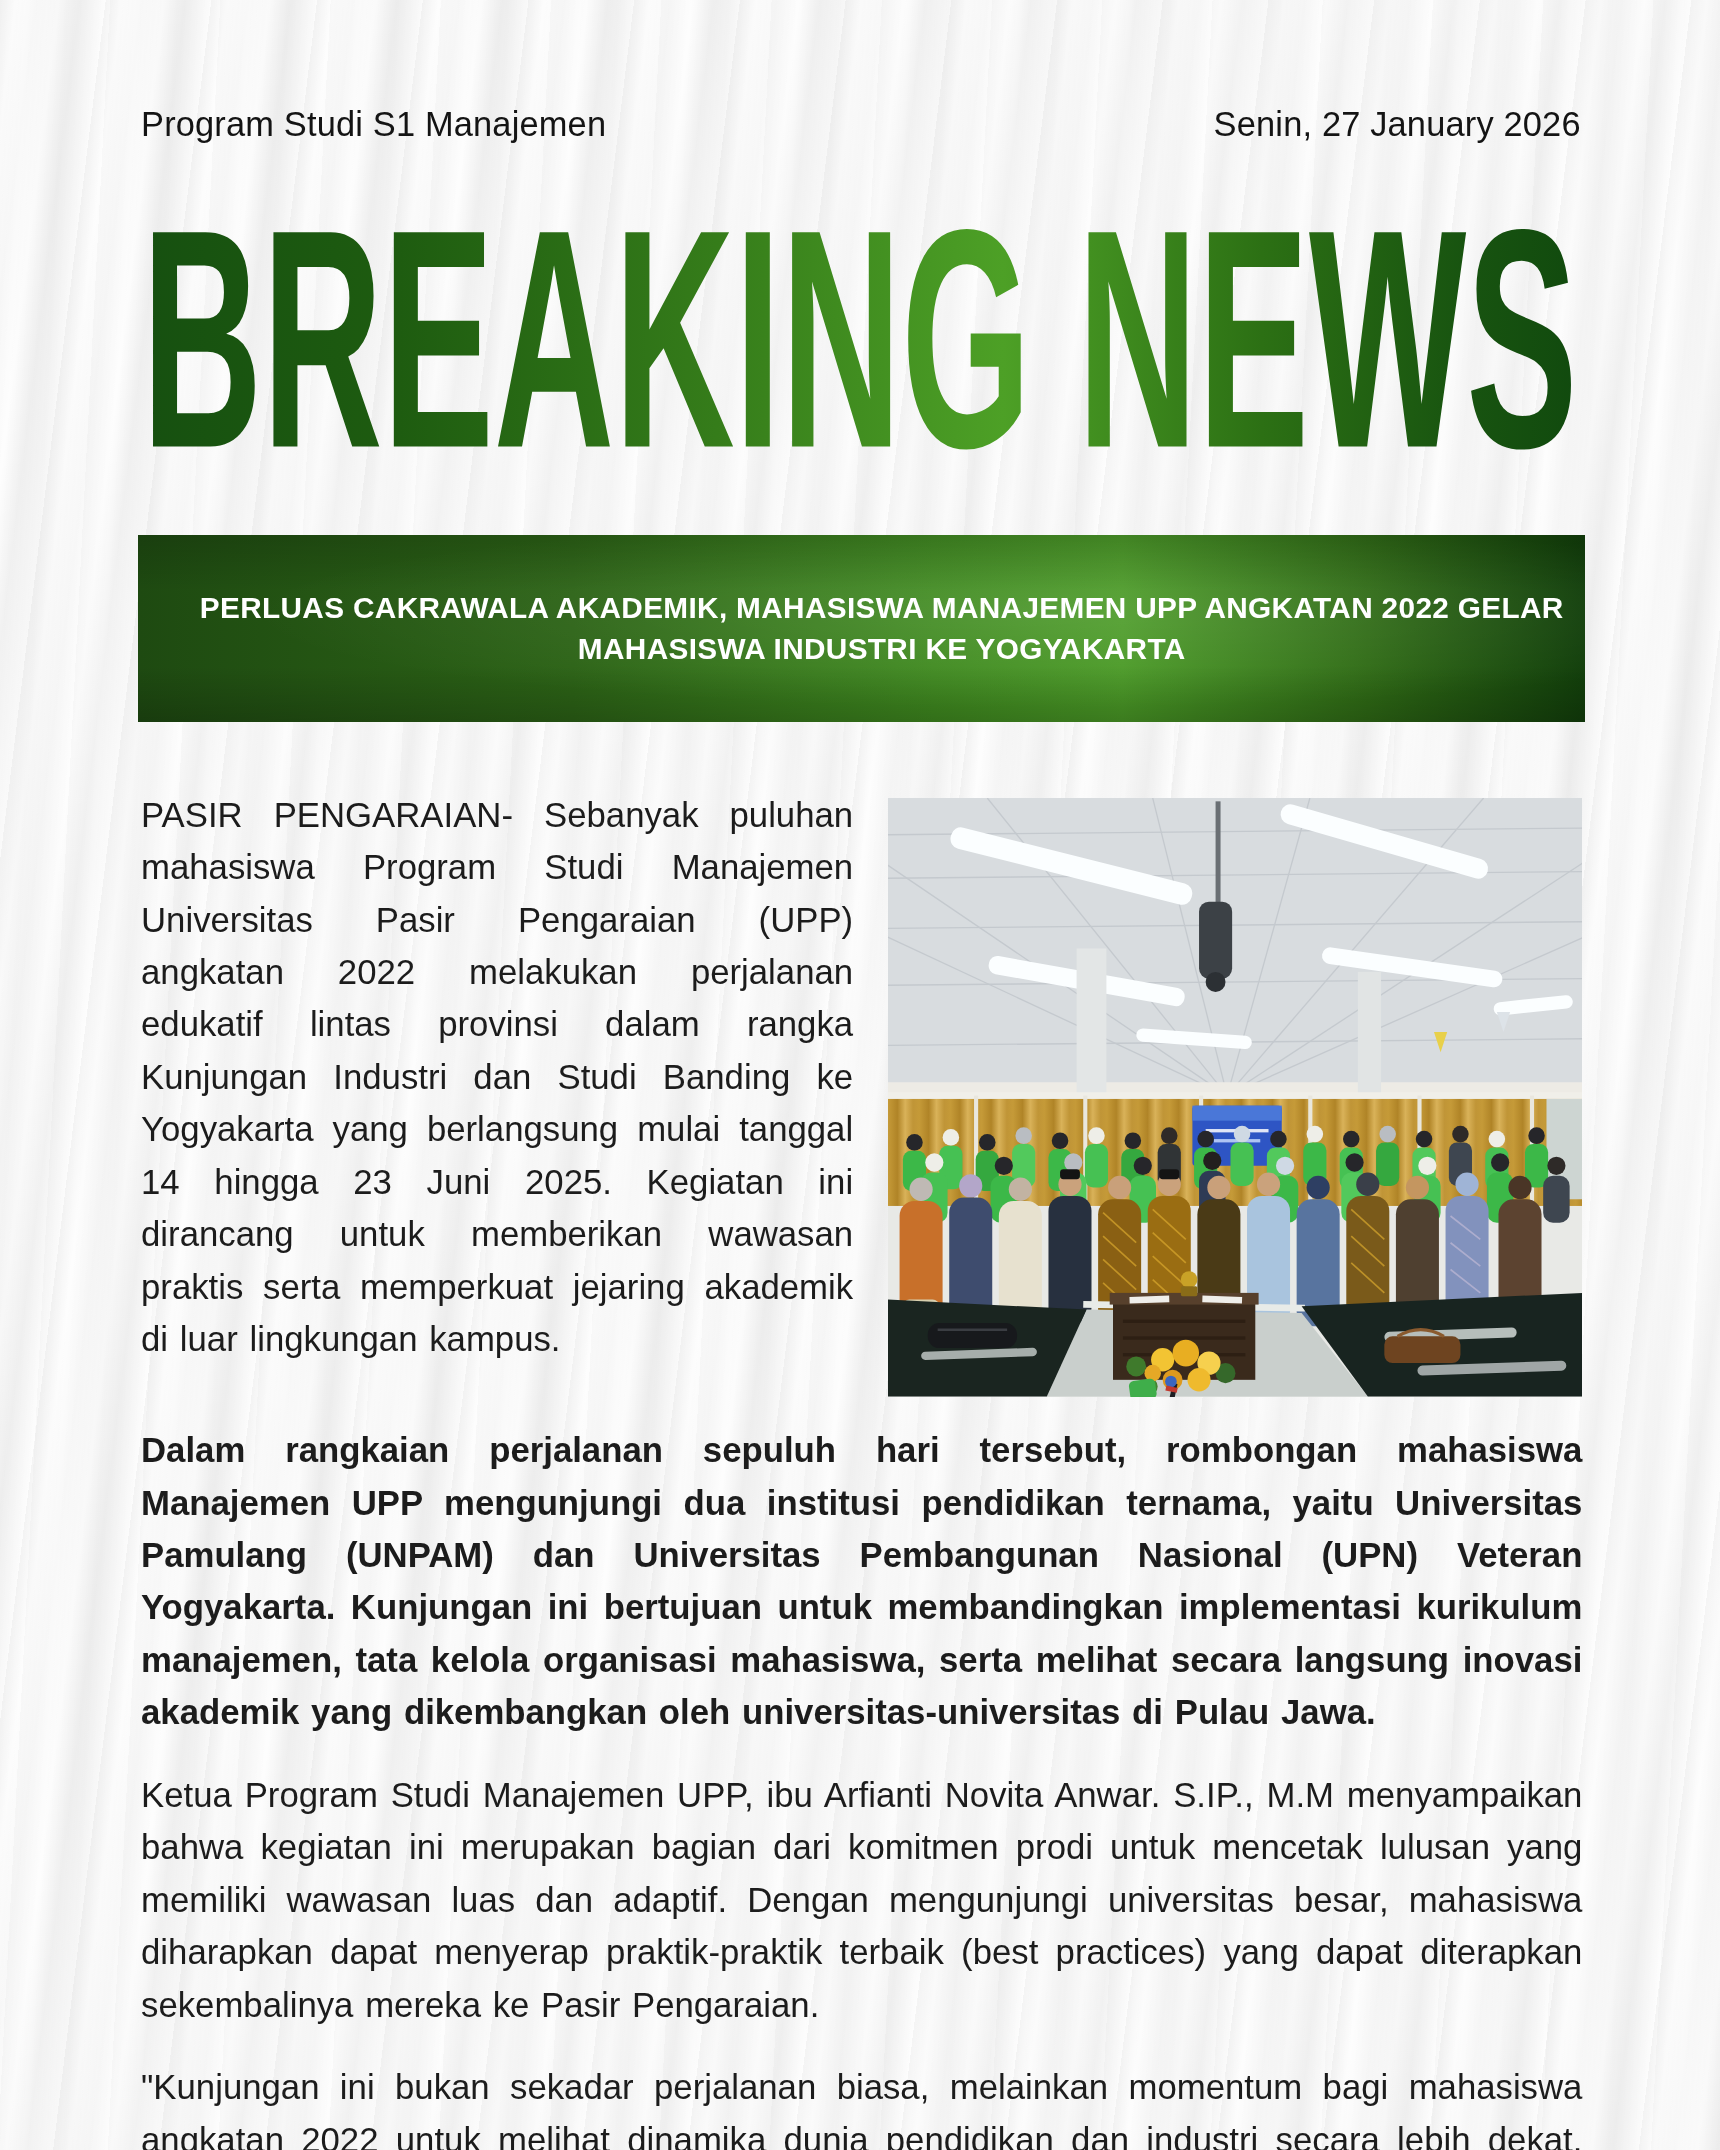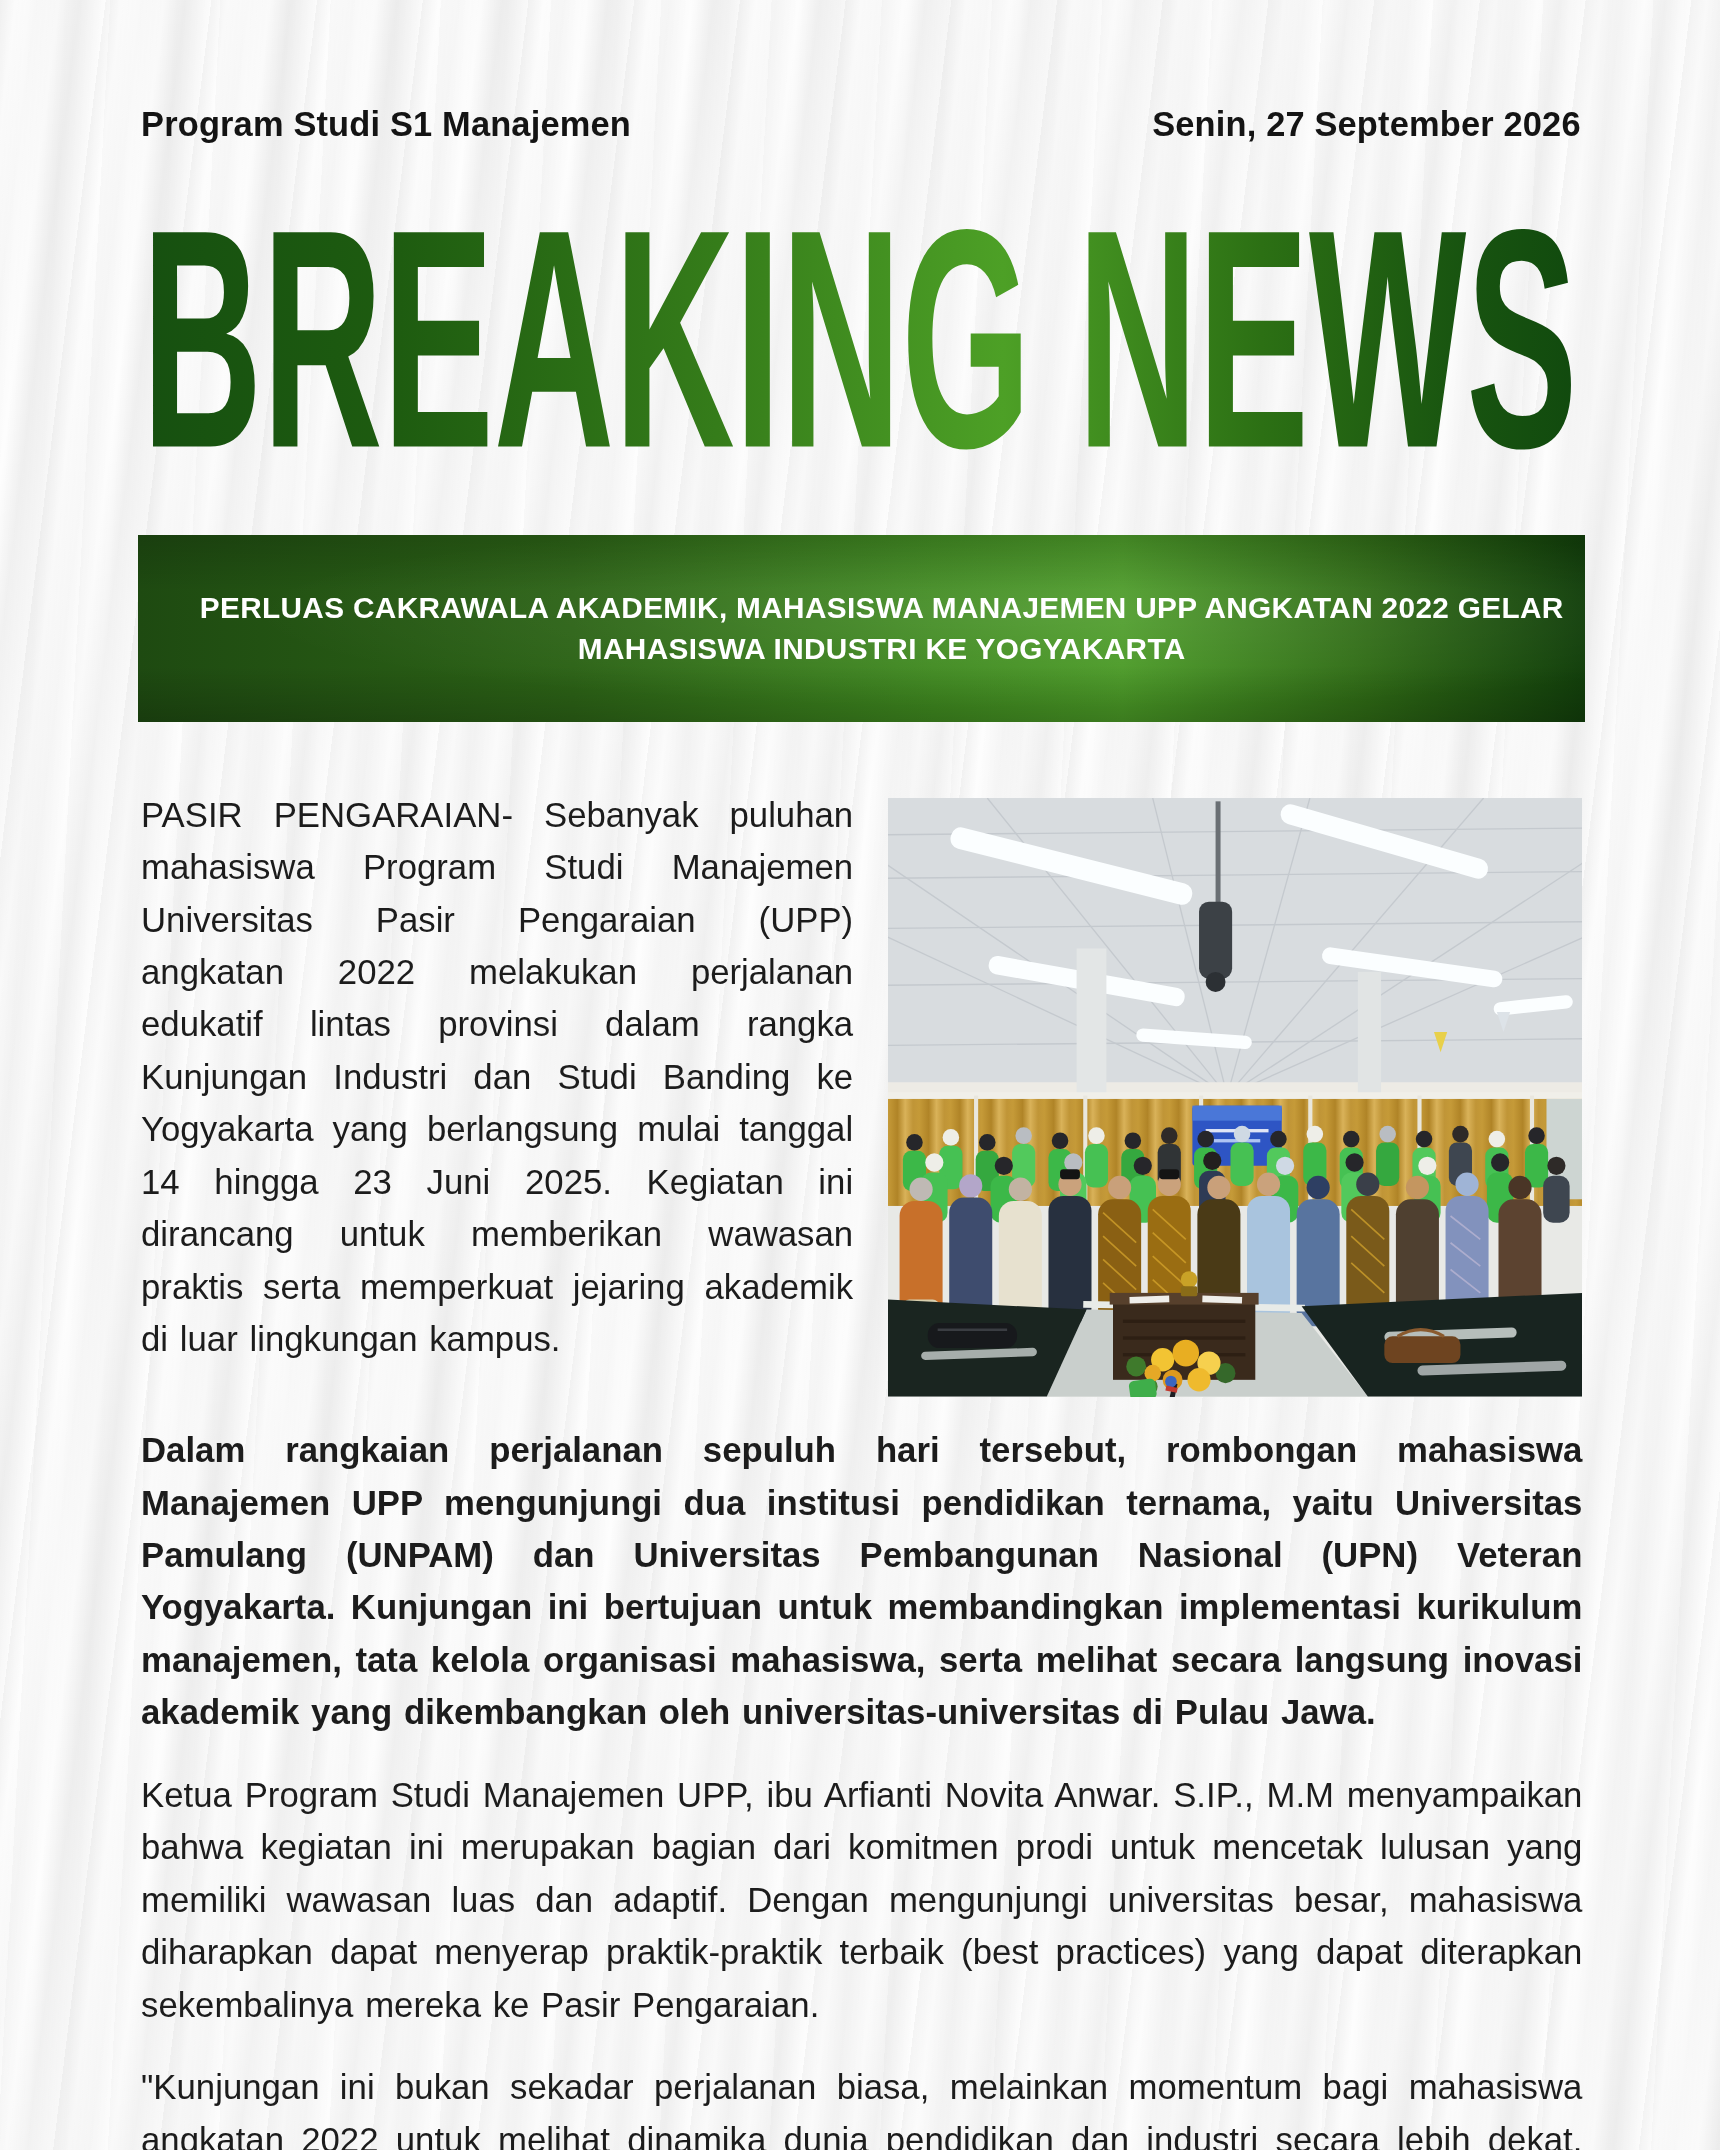--- a/index.html
+++ b/index.html
@@ -26,21 +26,21 @@
         rgba(0,0,0,0.028) 3.9vw, rgba(255,255,255,0) 6.4vw),
       #fdfdfd;
   }
 
   
   .masthead {
     position: absolute;
     top: 5.95vw; left: 8.2vw; right: 8.1vw;
     display: flex; justify-content: space-between; align-items: baseline;
     font-size: 2vw; line-height: 2.6vw;
-    font-weight: 700; color: #141414;
+    font-weight: 400; color: #141414;
     letter-spacing: 0.01vw;
   }
 
   
   .title-wrap {
     position: absolute;
     top: 12.15vw; left: 8.1vw;
     width: 83.8vw; height: 14.35vw;
   }
   .title-wrap svg { display: block; width: 100%; height: 100%; }
@@ -92,21 +92,21 @@
   }
   .photo-figure svg { display: block; width: 100%; height: 100%; }
 </style>
 </head>
 <body>
 
 <div class="page">
 
   <div class="masthead">
     <span>Program Studi S1 Manajemen</span>
-    <span>Senin, 27 September 2026</span>
+    <span>Senin, 27 January 2026</span>
   </div>
 
   <div class="title-wrap">
     <svg viewBox="0 0 1000 160" preserveAspectRatio="none" aria-hidden="false">
       <defs>
         <linearGradient id="titleGrad" x1="0" y1="0" x2="1" y2="0">
           <stop offset="0" stop-color="#165010"></stop>
           <stop offset="0.18" stop-color="#1e5c10"></stop>
           <stop offset="0.40" stop-color="#357c1a"></stop>
           <stop offset="0.60" stop-color="#4da026"></stop>

